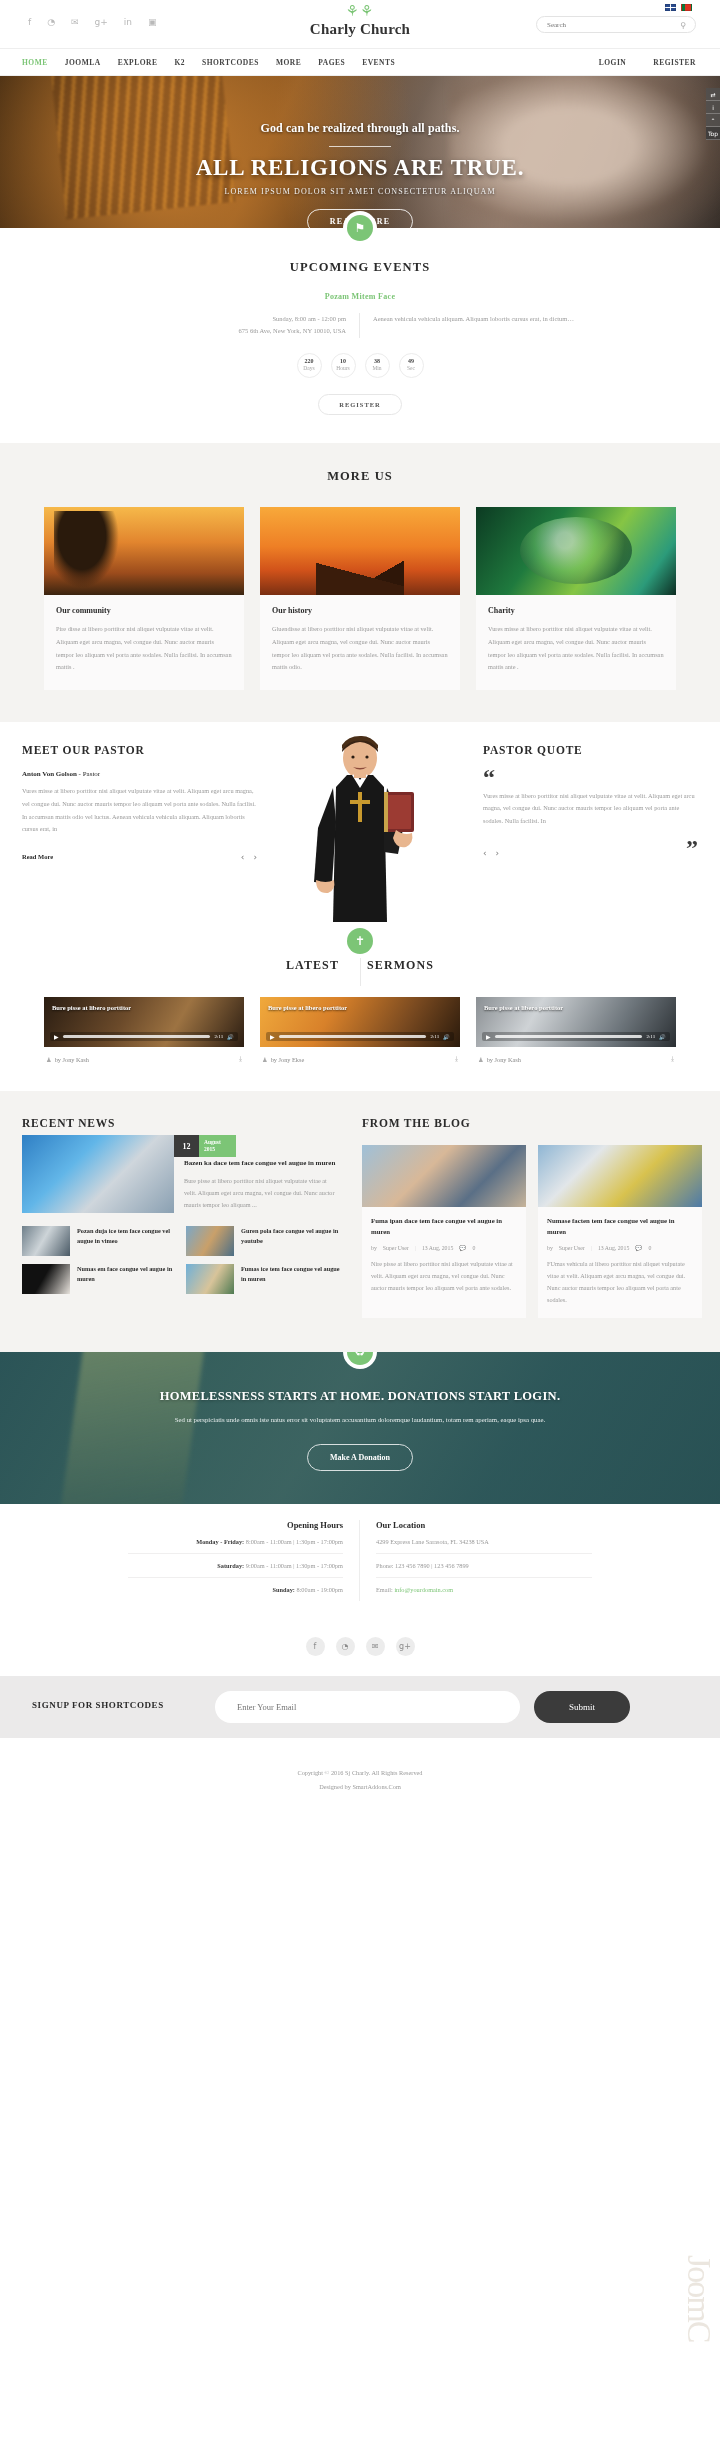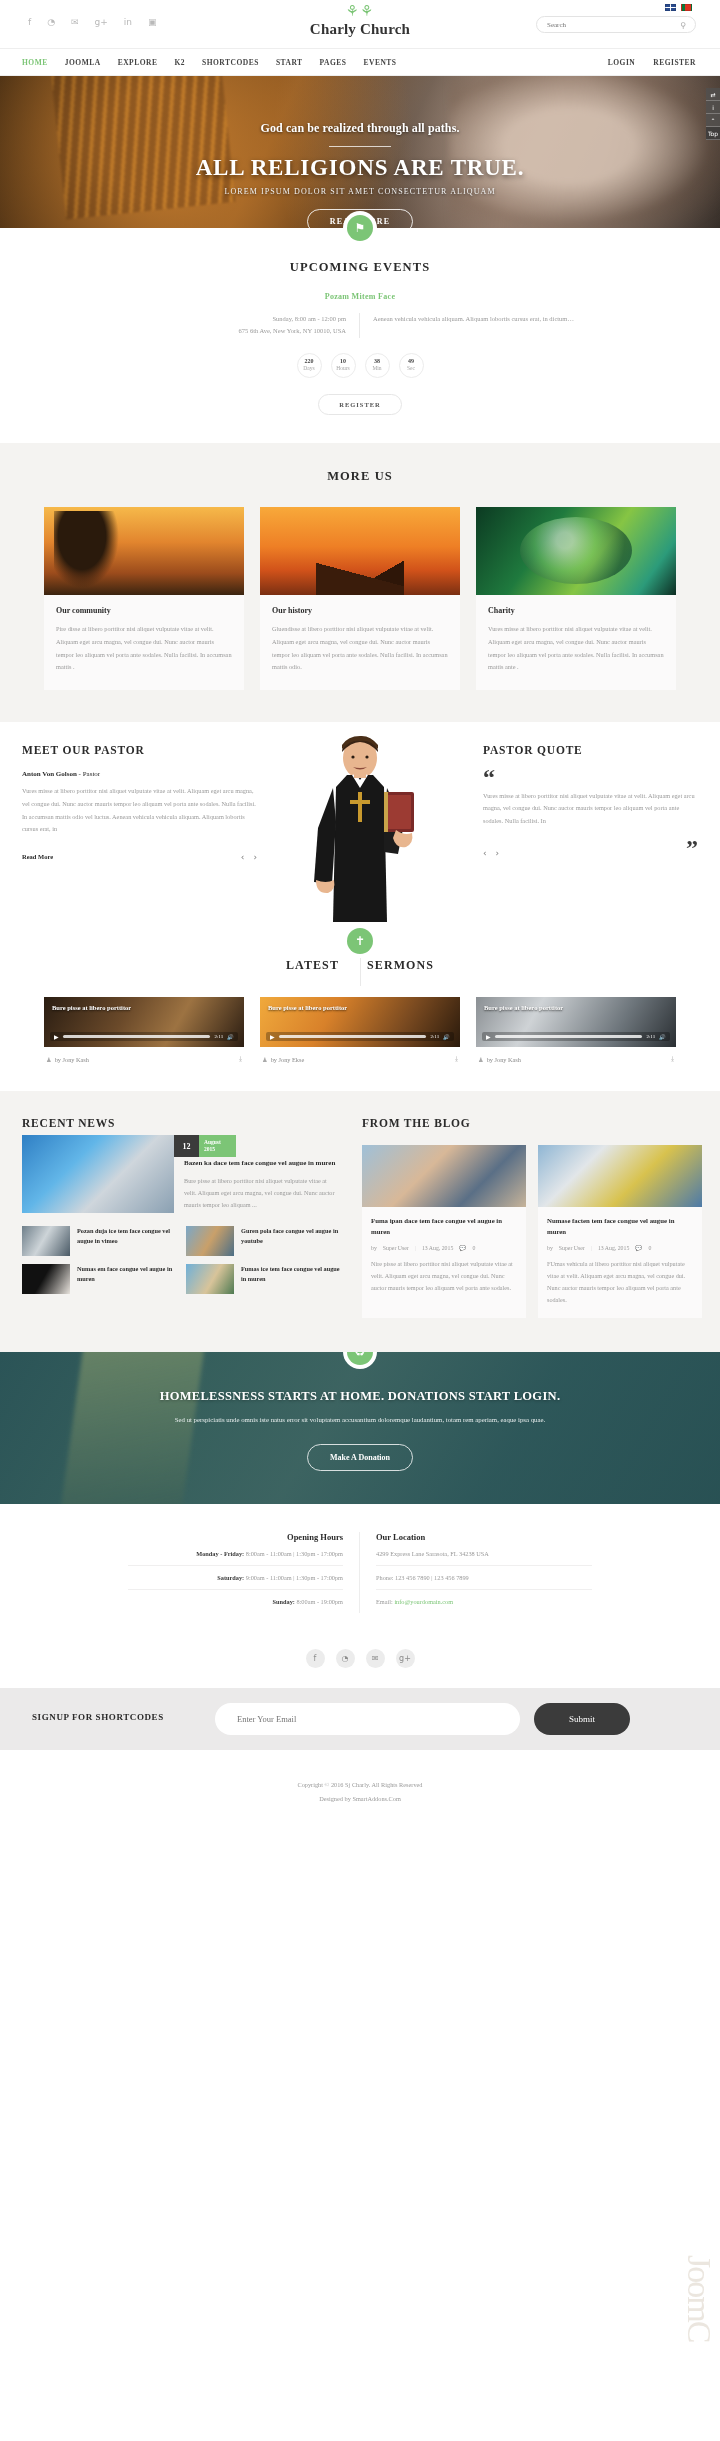--- a/index.html
+++ b/index.html
@@ -34,21 +34,21 @@
   .searchbox input {
     border:0; outline:0; background:transparent; width:120px; height:15px;
     margin:0 0 0 10px; font-size:7px; color:#999; font-family:"Liberation Serif",serif;
   }
   .search-icon { position:absolute; right:9px; top:4px; font-size:8px; color:#aaa; }
 
   
   .nav { height:28px; border-top:1px solid #eee; border-bottom:1px solid #eee;
          position:relative; background:#fff; }
   .nav-left { position:absolute; left:22px; top:9px; display:flex; gap:17px; }
-  .nav-right { position:absolute; right:24px; top:9px; display:flex; gap:18px; }
+  .nav-right { position:absolute; right:24px; top:9px; display:flex; gap:27px; }
   .nav a { font-size:7.5px; letter-spacing:.5px; color:#444; text-decoration:none;
            font-weight:bold; font-family:"Liberation Serif",serif; }
   .nav a.active { color:#7cc576; }
 
   
   .hero { height:152px; position:relative; overflow:hidden;
     background:
       radial-gradient(circle at 22% 45%, rgba(196,124,46,.85) 0 10%, transparent 45%),
       radial-gradient(circle at 74% 38%, rgba(210,190,175,.55) 0 14%, transparent 48%),
       linear-gradient(115deg,#120c07 0%, #3b2410 22%, #7a4a1c 38%, #2c1c10 55%, #5c4436 72%, #1a1410 100%);
@@ -208,21 +208,21 @@
   .donate:before{content:""; position:absolute; left:10%; top:-10%; width:120px; height:190px;
     background:linear-gradient(160deg, rgba(180,190,120,.45), rgba(40,70,60,.2)); transform:rotate(8deg); filter:blur(2px);}
   .donate-inner { position:relative; z-index:2; padding-top:37px; }
   .donate-h { color:#fff; font-size:12.5px; font-weight:bold; letter-spacing:.3px; text-shadow:0 1px 3px rgba(0,0,0,.35); }
   .donate-p { color:#e8eeee; font-size:6.8px; line-height:2.05; margin-top:9px; max-width:400px;
               margin-left:auto; margin-right:auto; }
   .donate-btn { display:inline-block; margin-top:17px; padding:8px 22px; border:1px solid rgba(255,255,255,.8);
                 border-radius:17px; color:#fff; font-size:8px; font-weight:bold; }
 
   
-  .footer { background:#fff; padding:28px 0 20px; position:relative; }
+  .footer { background:#fff; padding:16px 0 20px; position:relative; }
   .foot-cols { display:flex; justify-content:center; gap:0; }
   .fcol-hours { width:232px; text-align:right; padding-right:16px; border-right:1px solid #ededed; }
   .fcol-loc { width:232px; text-align:left; padding-left:16px; }
   .fh { font-size:8.5px; font-weight:bold; color:#2b2b2b; }
   .hours-row { font-size:6.3px; color:#9a9a9a; padding:8px 0; border-bottom:1px solid #f0efef; }
   .hours-row:last-child { border-bottom:0; }
   .hours-row b { color:#3a3a3a; }
   .loc-row { font-size:6.3px; color:#9a9a9a; padding:8px 0; border-bottom:1px solid #f0efef; }
   .loc-row:last-child { border-bottom:0; }
   .loc-row a { color:#7cc576; text-decoration:none; }
@@ -277,21 +277,21 @@
     </div>
   </div>
 
   <div class="nav">
     <div class="nav-left">
       <a class="active">HOME</a>
       <a>JOOMLA</a>
       <a>EXPLORE</a>
       <a>K2</a>
       <a>SHORTCODES</a>
-      <a>START</a>
+      <a>MORE</a>
       <a>PAGES</a>
       <a>EVENTS</a>
     </div>
     <div class="nav-right">
       <a>LOGIN</a>
       <a>REGISTER</a>
     </div>
   </div>
 
   <div class="hero">

